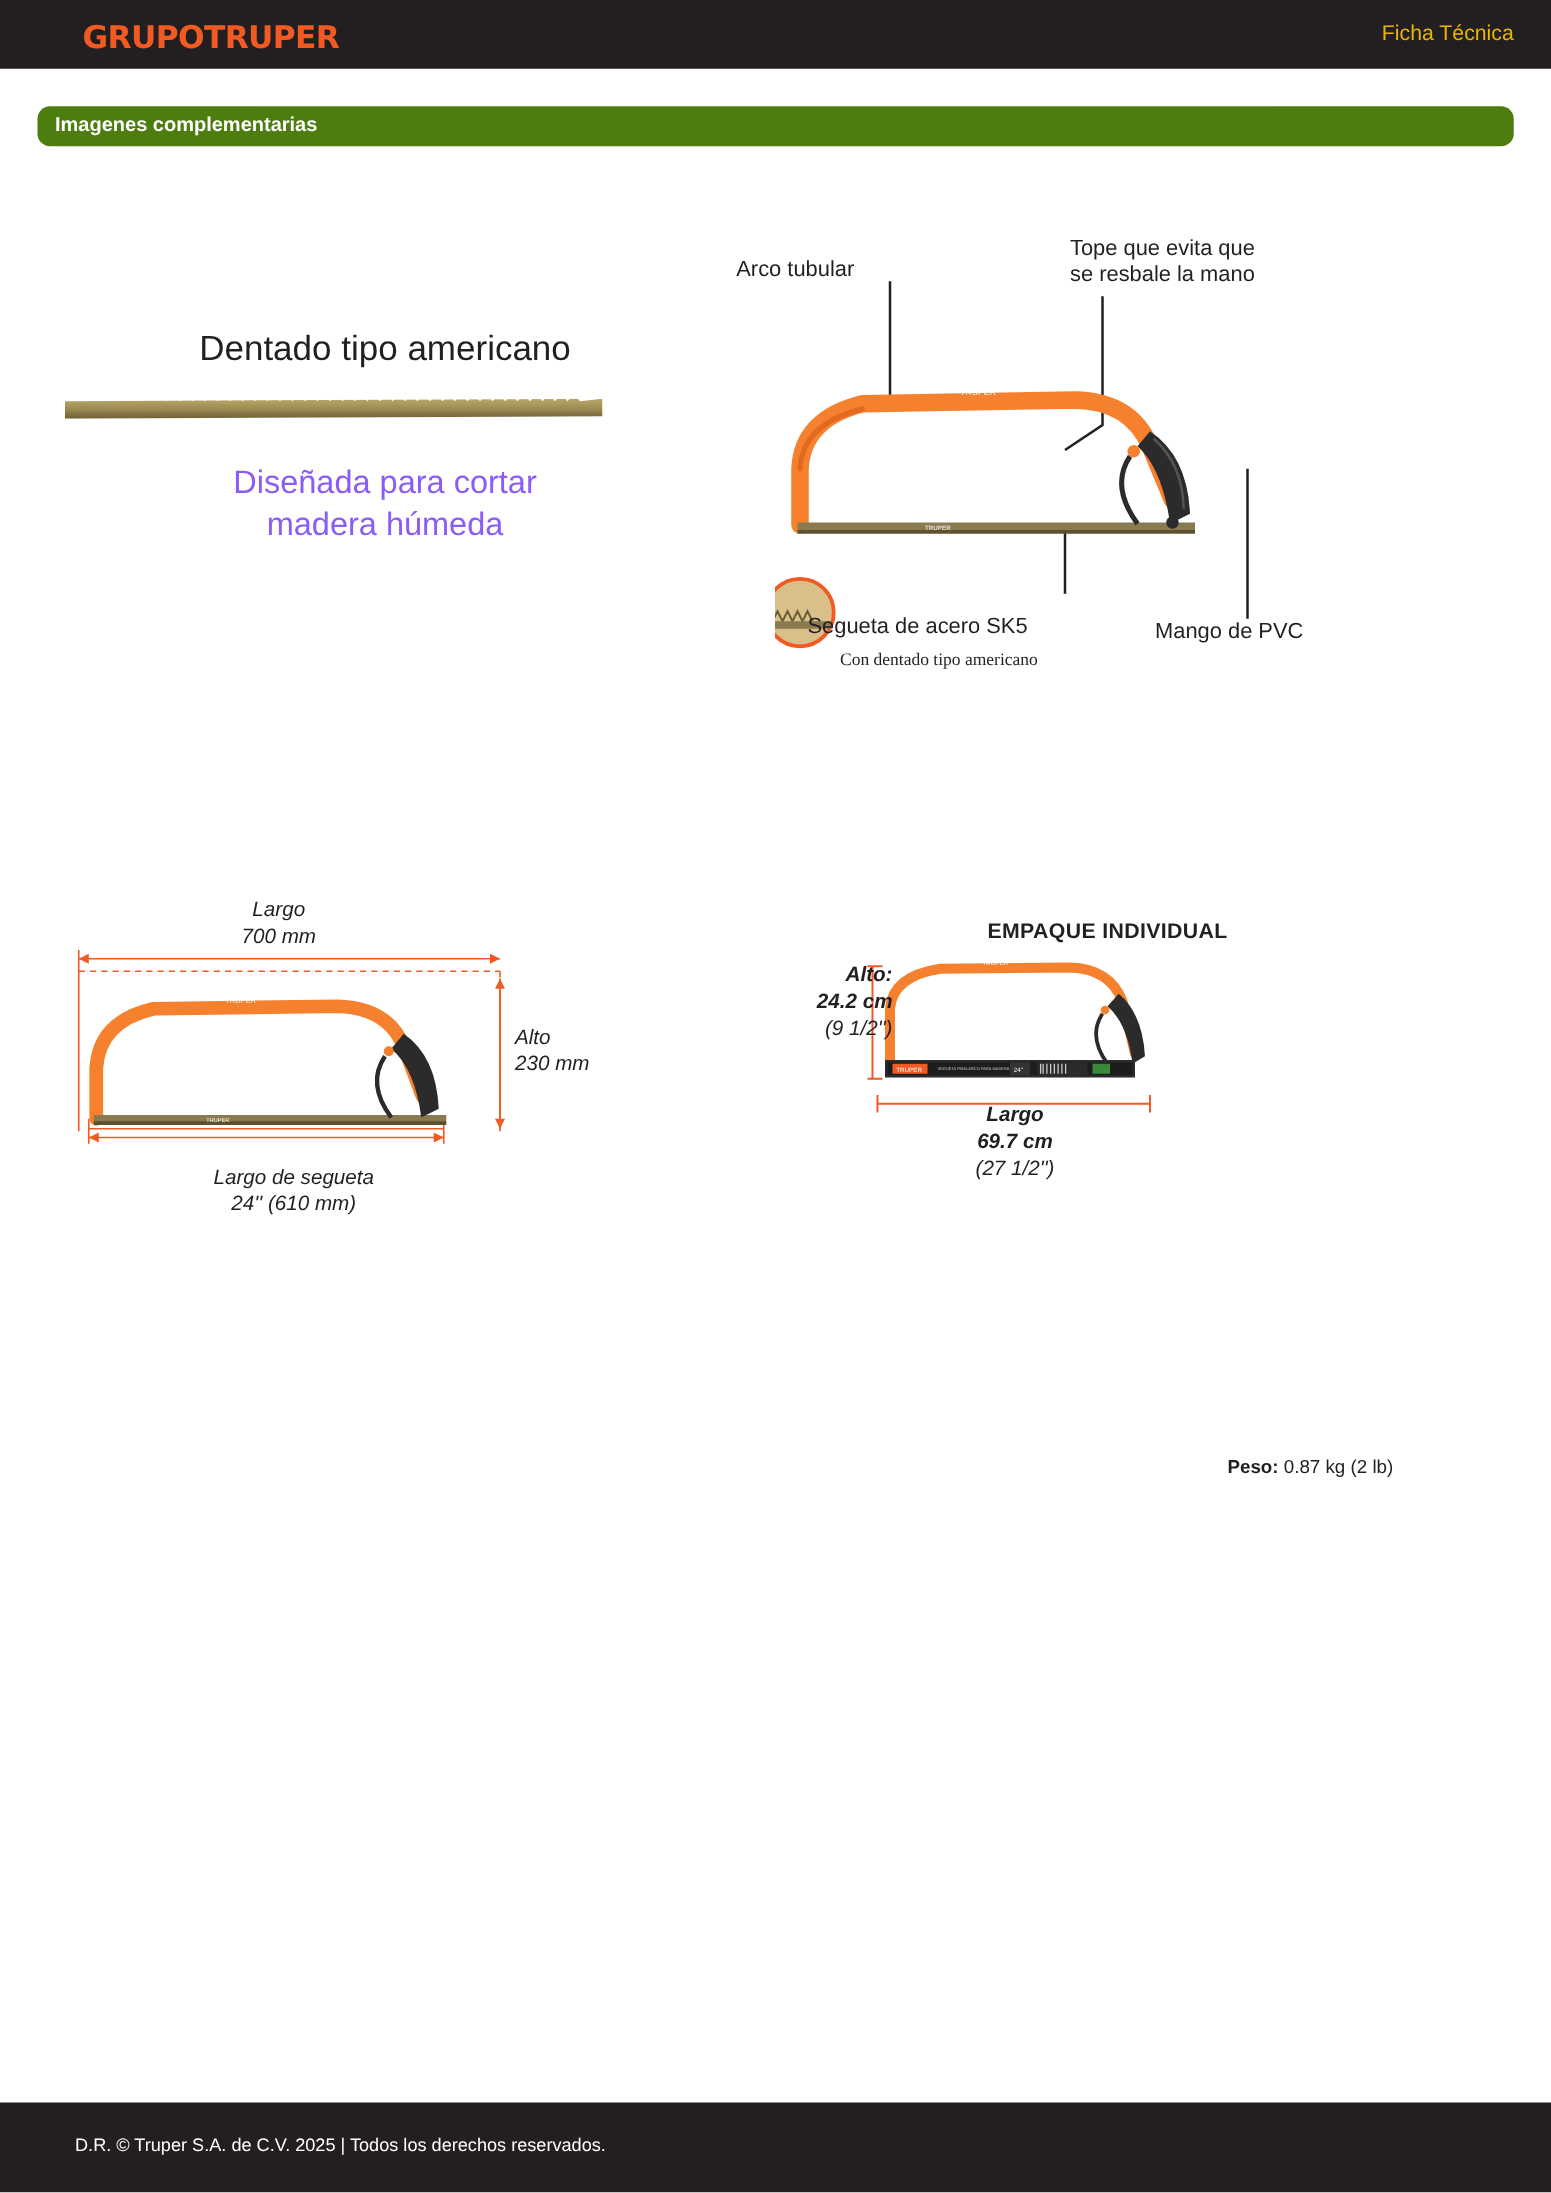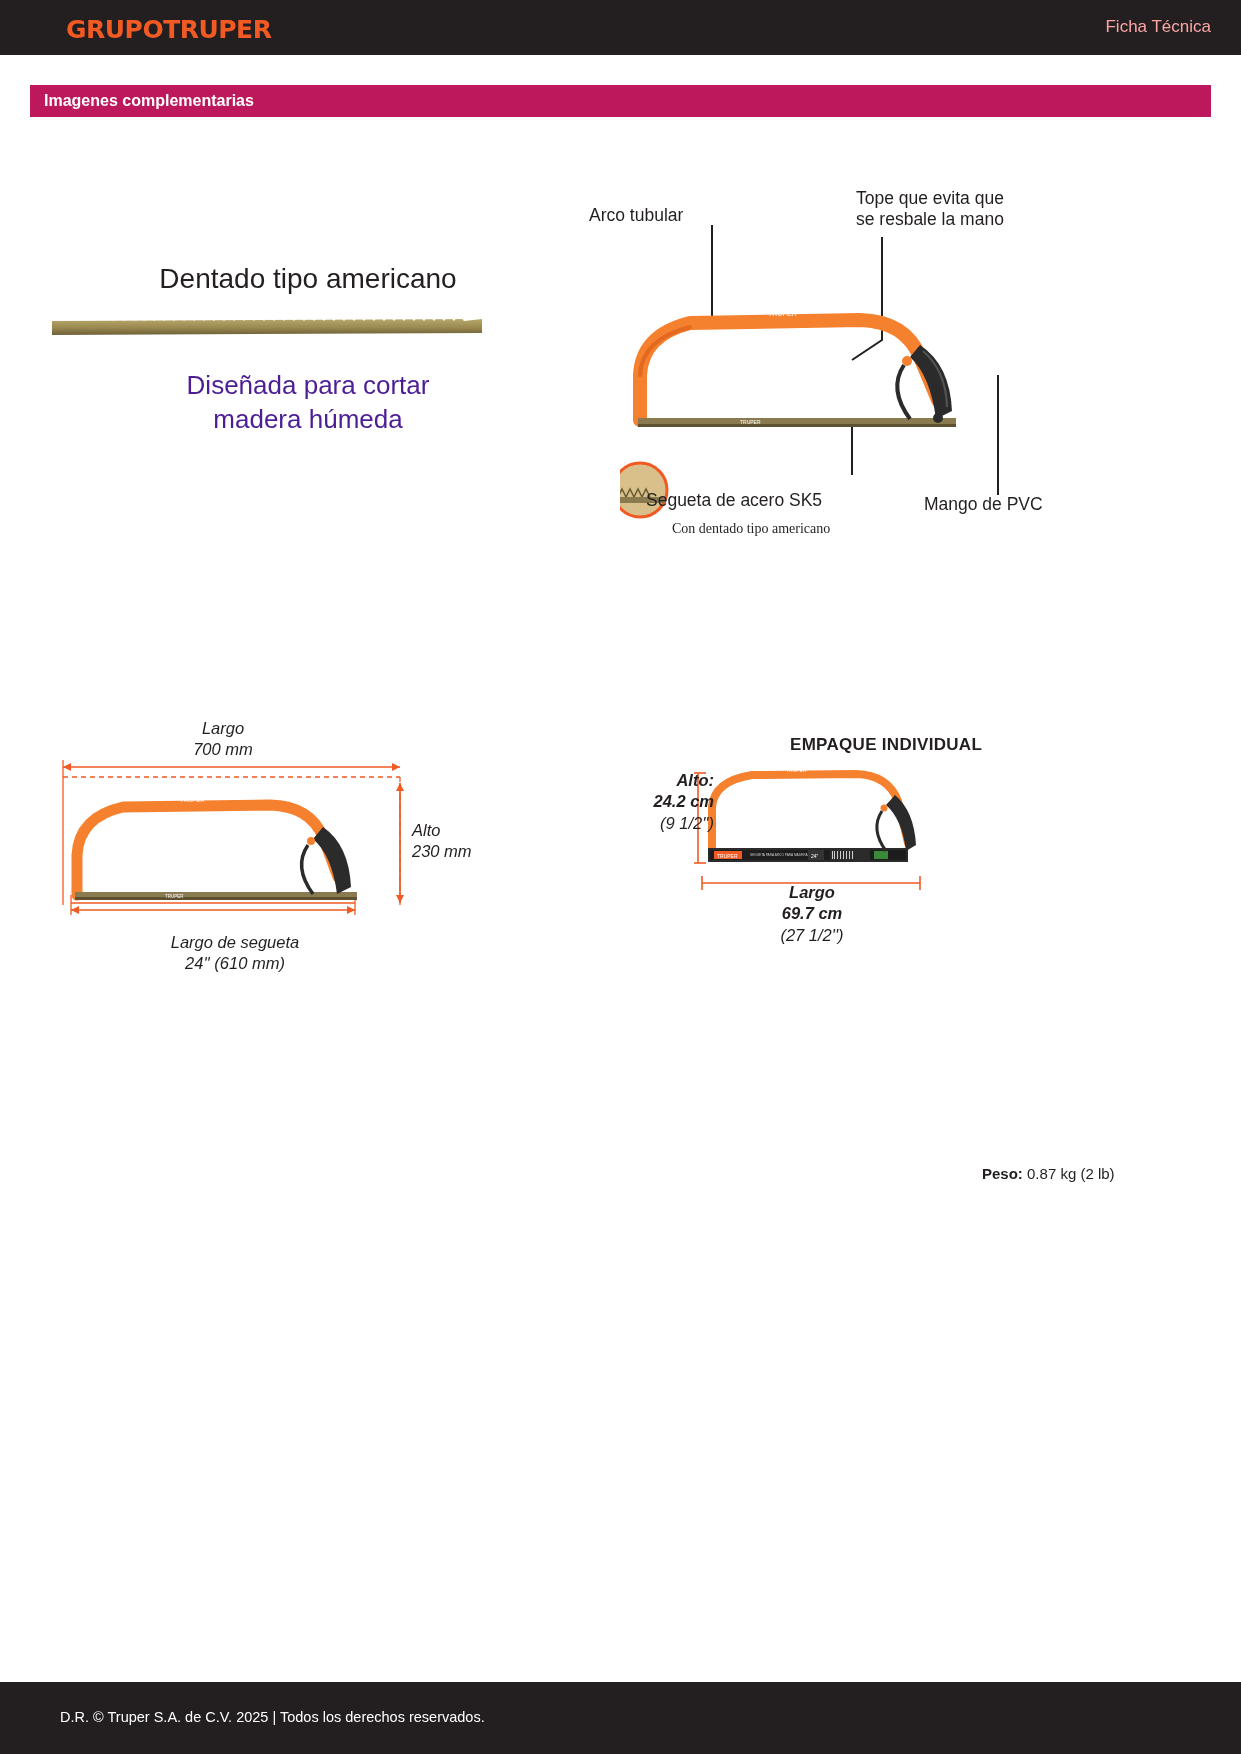--- a/index.html
+++ b/index.html
@@ -35,32 +35,33 @@
     font-family: "DejaVu Sans", sans-serif;
     margin-left: 36px;
   }
   .brand .grupo { color: #f15a22; }
   .brand .truper { color: #f15a22; }
   .header-right {
     position: absolute;
     right: 30px;
     top: 17px;
     font-size: 17px;
-    color: #fca5a5;
+    color: #eab308;
     font-family: "Liberation Sans", sans-serif;
   }
 
   
   .section-bar {
     position: absolute;
     top: 85px;
     left: 30px;
     width: 1181px;
     height: 32px;
-    background: #be185d;
+    background: #4d7c0f;
+    border-radius: 10px;
   }
   .section-bar span {
     position: absolute;
     left: 14px;
     top: 7px;
     font-size: 16px;
     font-weight: bold;
     color: #ffffff;
   }
 
@@ -82,21 +83,21 @@
     height: 22px;
   }
   .left-sub {
     position: absolute;
     left: 98px;
     top: 368px;
     width: 420px;
     text-align: center;
     font-size: 26px;
     line-height: 1.32;
-    color: #4c1d95;
+    color: #8b5cf6;
   }
 
   
   .callout {
     position: absolute;
     font-size: 17.5px;
     color: #231f20;
     line-height: 1.22;
     font-family: "Liberation Sans", sans-serif;
   }

